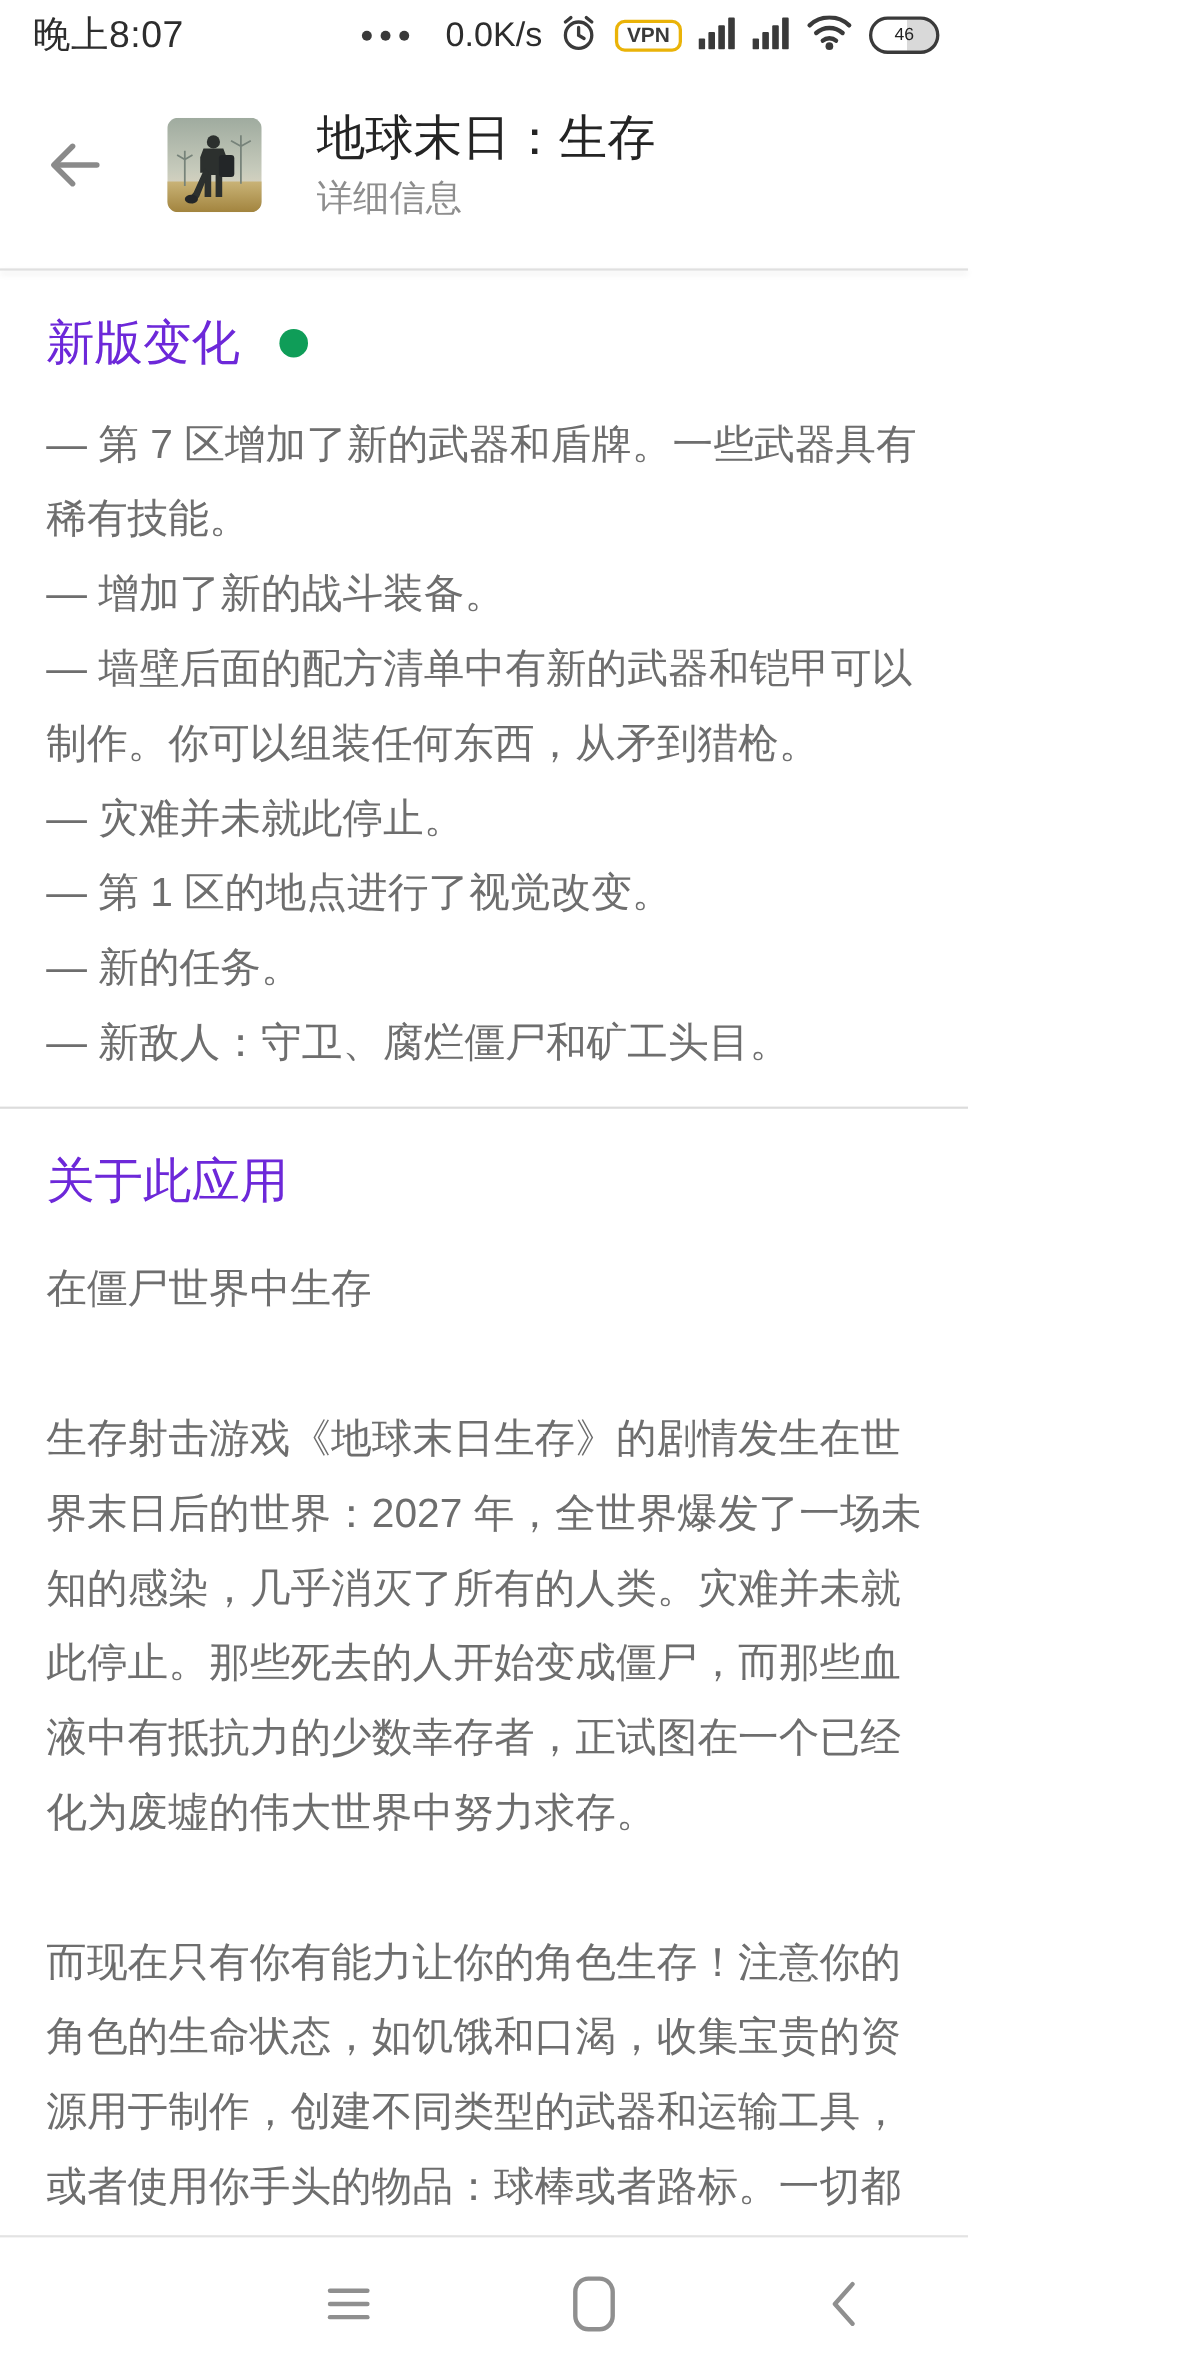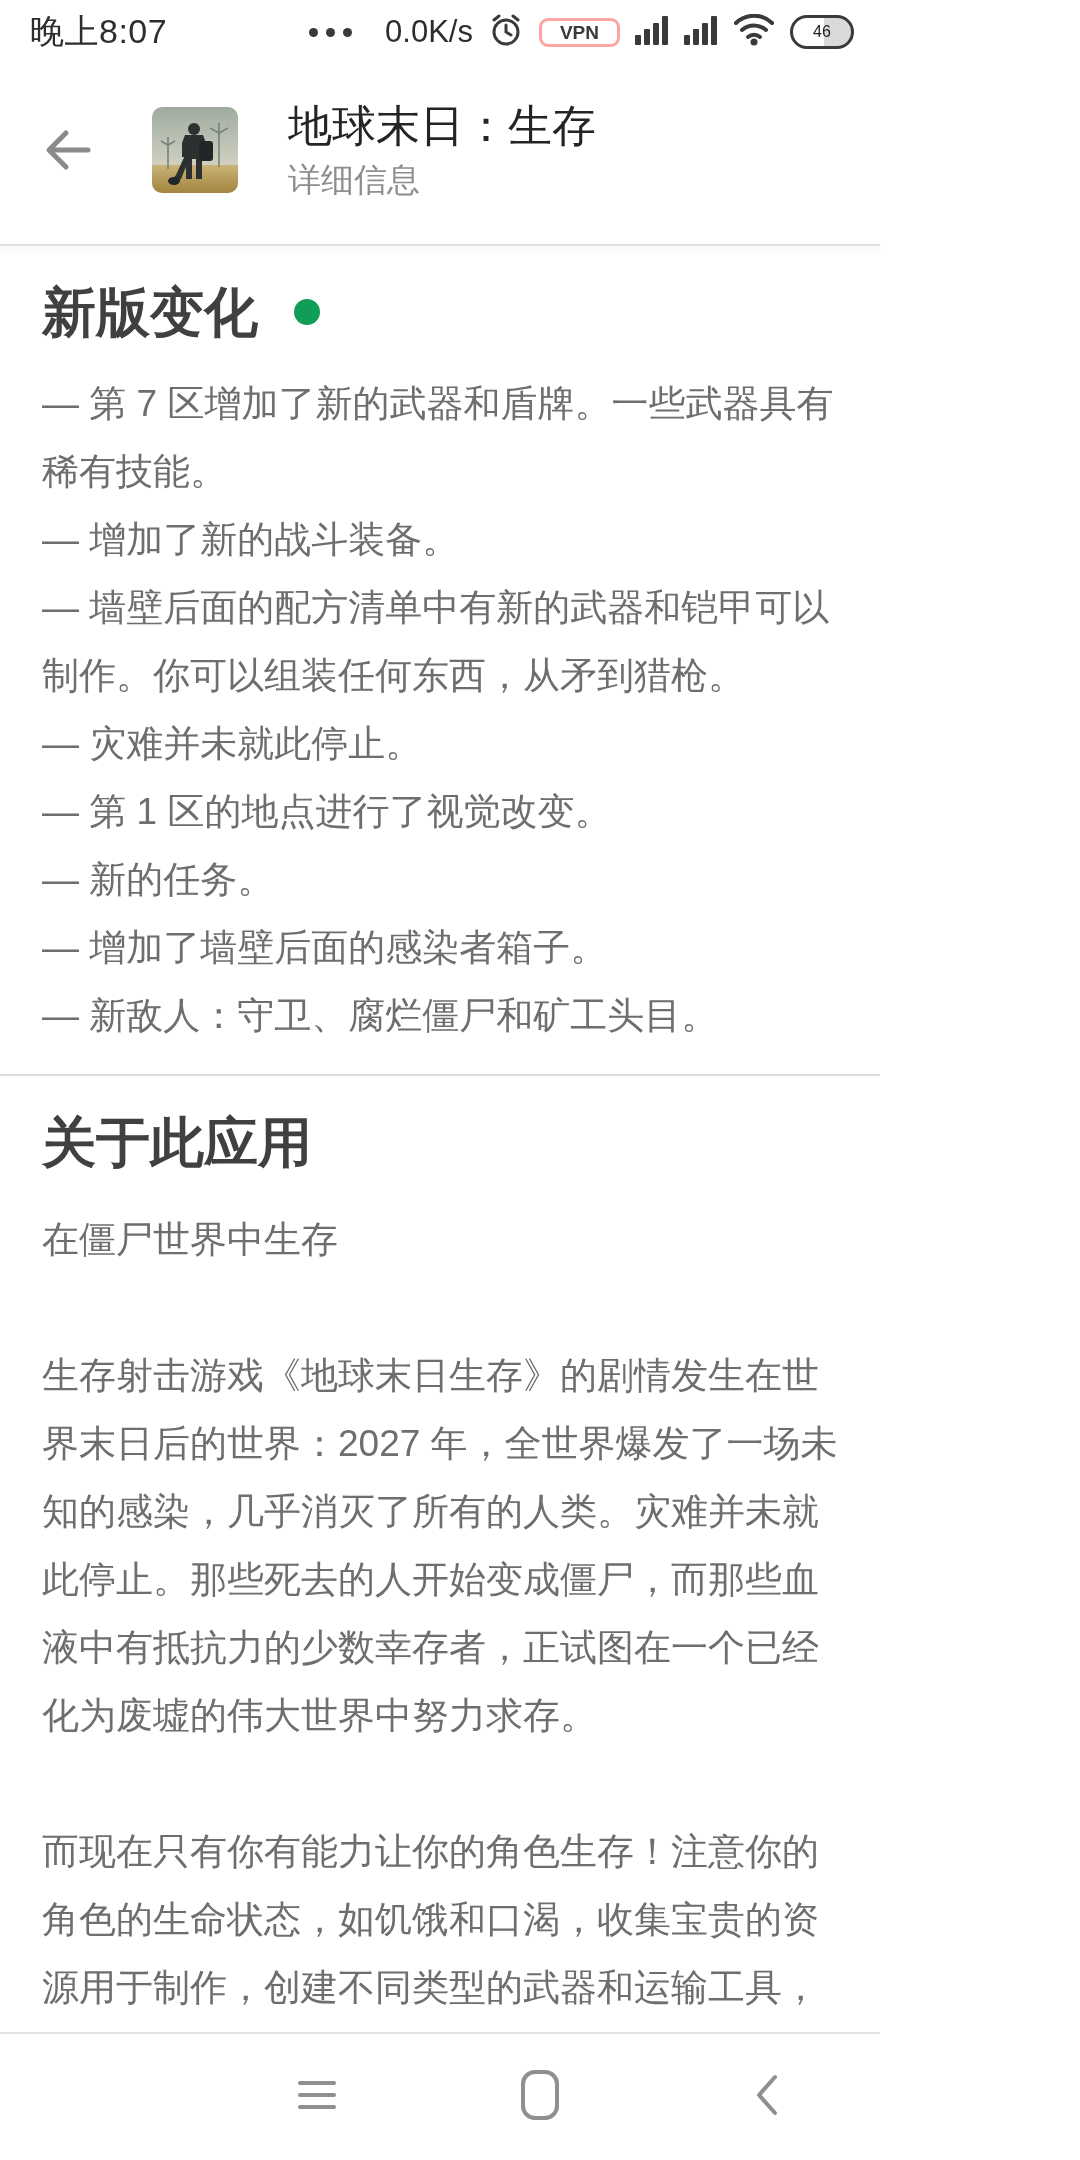--- a/index.html
+++ b/index.html
@@ -7,41 +7,41 @@
     font-family:"Liberation Sans","DejaVu Sans",sans-serif; }
   .screen { position:relative; width:880px; height:2160px; background:#fff; }
 
   
   .status-bar { height:60px; display:flex; align-items:center; padding:4px 26px 0 30px; }
   .sb-time { font-size:34px; color:#2d2d2d; letter-spacing:.5px; }
   .sb-right { margin-left:auto; display:flex; align-items:center; gap:15px; }
   .sb-dots { display:flex; gap:8px; align-items:center; margin-right:18px; }
   .sb-dots i { width:9px; height:9px; border-radius:50%; background:#3a3a3a; }
   .sb-speed { font-size:31px; color:#2d2d2d; }
-  .vpn-badge { border:3px solid #fca5a5; border-radius:9px; padding:2px 18px;
+  .vpn-badge { border:3px solid #eab308; border-radius:9px; padding:2px 8px;
     font-size:19px; font-weight:bold; color:#3a3a3a; line-height:1; }
   .battery { position:relative; width:64px; height:34px; border:3px solid #3a3a3a;
     border-radius:17px; display:flex; align-items:center; justify-content:center;
     background:linear-gradient(90deg, #ffffff 54%, #d9d9d9 54%); overflow:hidden; }
   .battery span { font-size:16px; color:#222; position:relative; }
 
   
   .header { display:flex; align-items:center; padding:40px 42px 44px 42px; }
   .back-btn { width:50px; height:50px; margin-right:60px; flex:0 0 auto; }
   .app-icon { width:86px; height:86px; border-radius:10px; overflow:hidden; flex:0 0 auto; }
   .header-text { margin-left:50px; }
   .app-title { font-size:44px; line-height:52px; color:#242424; }
   .app-subtitle { font-size:33px; line-height:40px; color:#8e8e8e; margin-top:8px; }
   .divider { height:2px; background:#e0e0e0; box-shadow:0 3px 6px rgba(0,0,0,.10); }
   .divider2 { height:2px; background:#dcdcdc; }
 
   
   .section { padding:38px 42px 0 42px; }
   .section-heading-row { display:flex; align-items:center; }
-  h2.section-heading { font-size:54px; line-height:56px; font-weight:700; color:#404040; }
+  h2.section-heading { font-size:44px; line-height:56px; font-weight:400; color:#6d28d9; }
   .green-dot { width:26px; height:26px; border-radius:50%; background:#0f9d58; margin-left:36px; }
   .body-text { font-size:37px; line-height:68px; color:#6e6e6e; }
   .bullets { margin-top:30px; padding-bottom:24px; }
   .about-tagline { margin-top:36px; }
   .para { margin-top:68px; }
 
   
   .nav-bar { position:absolute; left:0; right:0; bottom:0; height:128px;
     background:#fff; border-top:2px solid #e3e3e3; }
   .nav-icon { position:absolute; top:50%; transform:translate(-50%,-50%); }
@@ -152,21 +152,20 @@
       <h2 class="section-heading">新版变化</h2>
       <span class="green-dot"></span>
     </div>
     <div class="bullets body-text">
       <div>— 第 7 区增加了新的武器和盾牌。一些武器具有稀有技能。</div>
       <div>— 增加了新的战斗装备。</div>
       <div>— 墙壁后面的配方清单中有新的武器和铠甲可以制作。你可以组装任何东西，从矛到猎枪。</div>
       <div>— 灾难并未就此停止。</div>
       <div>— 第 1 区的地点进行了视觉改变。</div>
       <div>— 新的任务。</div>
-      <div>— 增加了墙壁后面的感染者箱子。</div>
       <div>— 新敌人：守卫、腐烂僵尸和矿工头目。</div>
     </div>
   </div>
   <div class="divider2"></div>
 
   <div class="section">
     <h2 class="section-heading">关于此应用</h2>
     <div class="body-text about-tagline">在僵尸世界中生存</div>
     <div class="body-text para">生存射击游戏《地球末日生存》的剧情发生在世界末日后的世界：2027 年，全世界爆发了一场未知的感染，几乎消灭了所有的人类。灾难并未就此停止。那些死去的人开始变成僵尸，而那些血液中有抵抗力的少数幸存者，正试图在一个已经化为废墟的伟大世界中努力求存。</div>
     <div class="body-text para">而现在只有你有能力让你的角色生存！注意你的角色的生命状态，如饥饿和口渴，收集宝贵的资源用于制作，创建不同类型的武器和运输工具，或者使用你手头的物品：球棒或者路标。一切都能派上用场，杀死数百……上千……数千</div>

